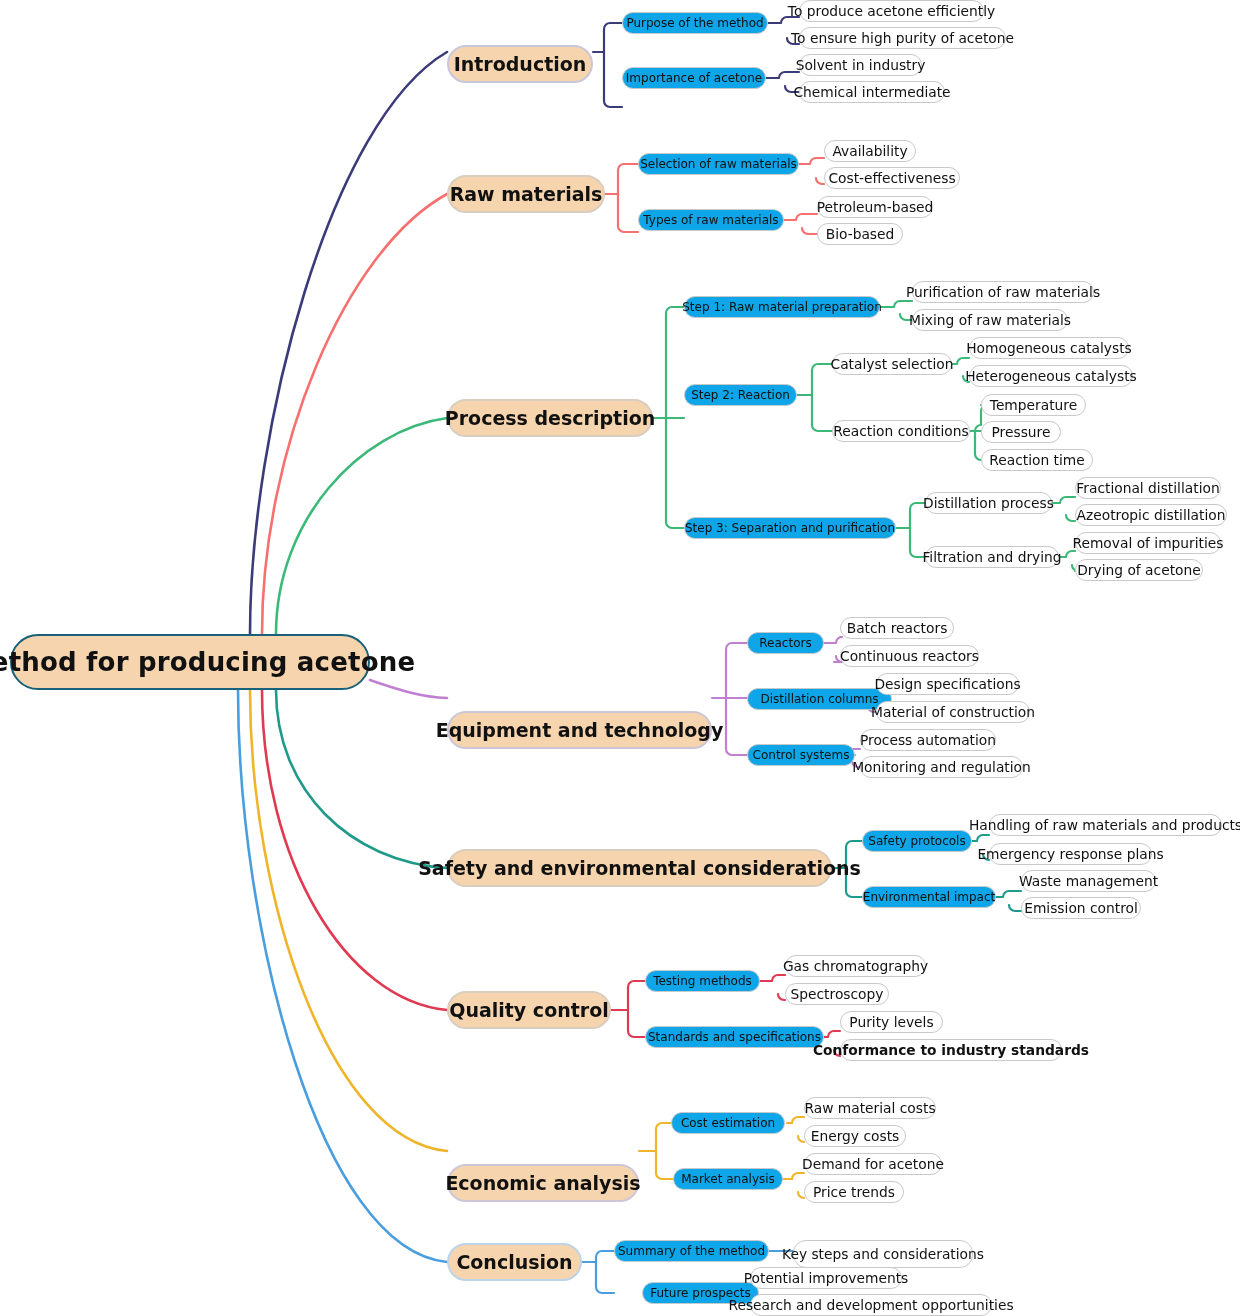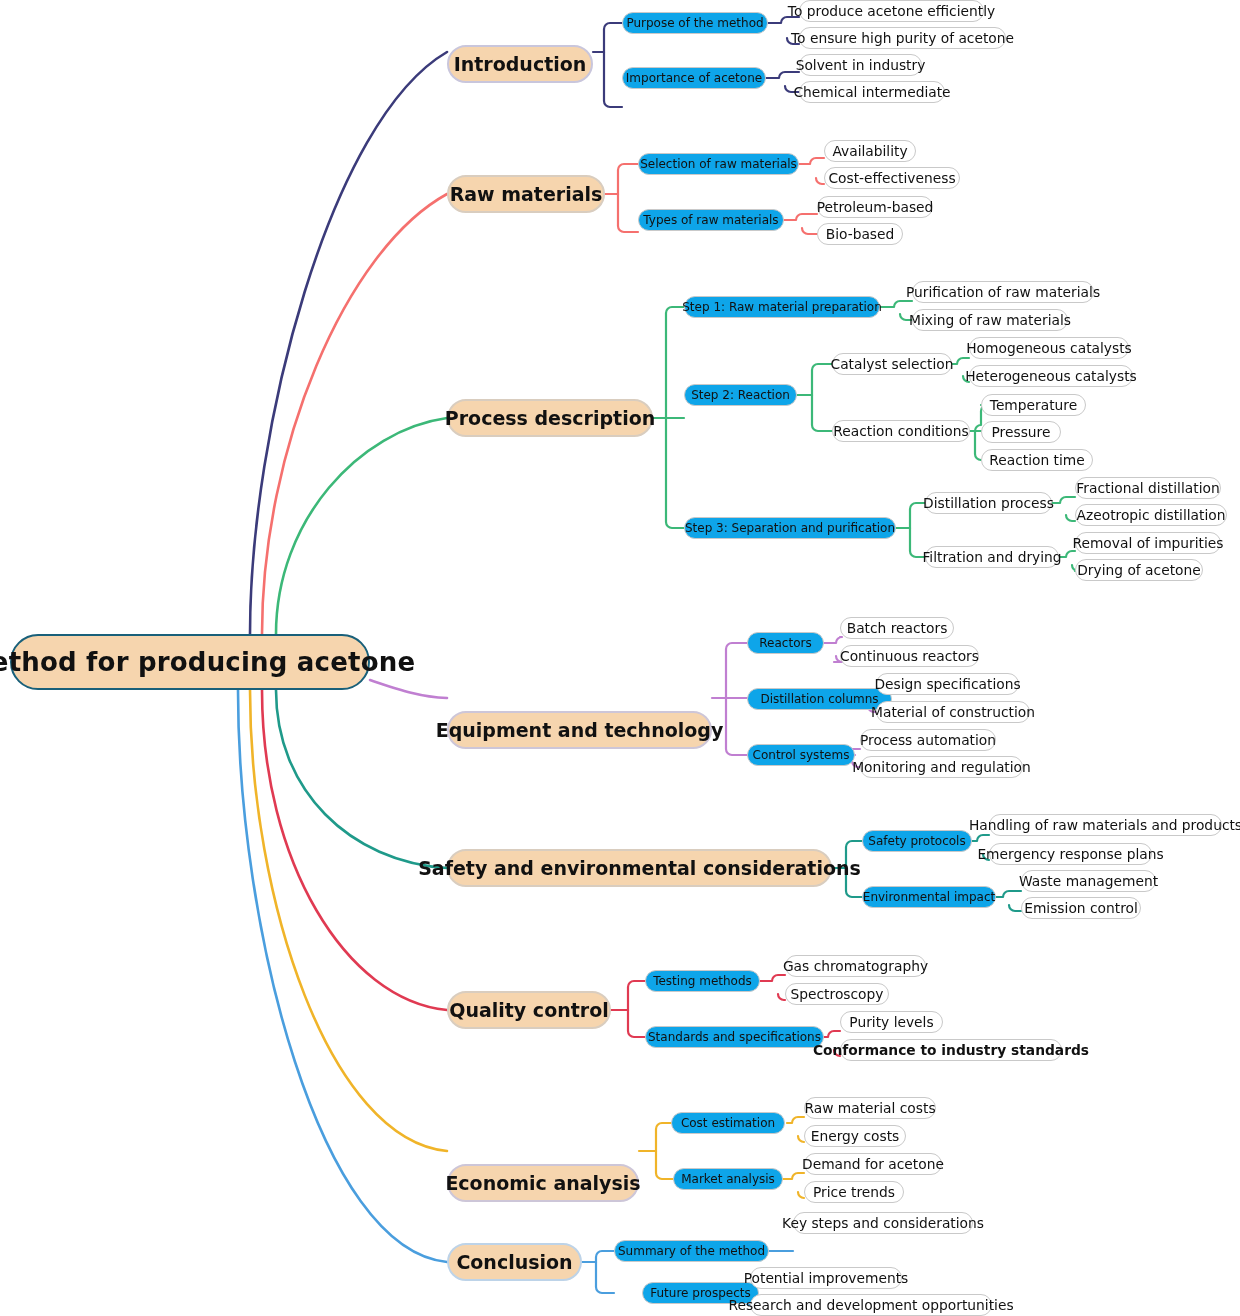--- a/index.html
+++ b/index.html
@@ -350,21 +350,21 @@
       </div>
       <div class="node n-l3" style="left: 804px; top: 1125px; width: 102px; height: 22px;">
         <span>Energy costs</span>
       </div>
       <div class="node n-l3" style="left: 804px; top: 1153px; width: 138px; height: 22px;">
         <span>Demand for acetone</span>
       </div>
       <div class="node n-l3" style="left: 804px; top: 1181px; width: 100px; height: 22px;">
         <span>Price trends</span>
       </div>
-      <div class="node n-l3" style="left: 793px; top: 1212px; width: 180px; height: 22px;">
+      <div class="node n-l3" style="left: 793px; top: 1240px; width: 180px; height: 28px;">
         <span>Key steps and considerations</span>
       </div>
       <div class="node n-l3" style="left: 750px; top: 1267px; width: 152px; height: 22px;">
         <span>Potential improvements</span>
       </div>
       <div class="node n-l3" style="left: 750px; top: 1294px; width: 242px; height: 22px;">
         <span>Research and development opportunities</span>
       </div>
     </div>
 

